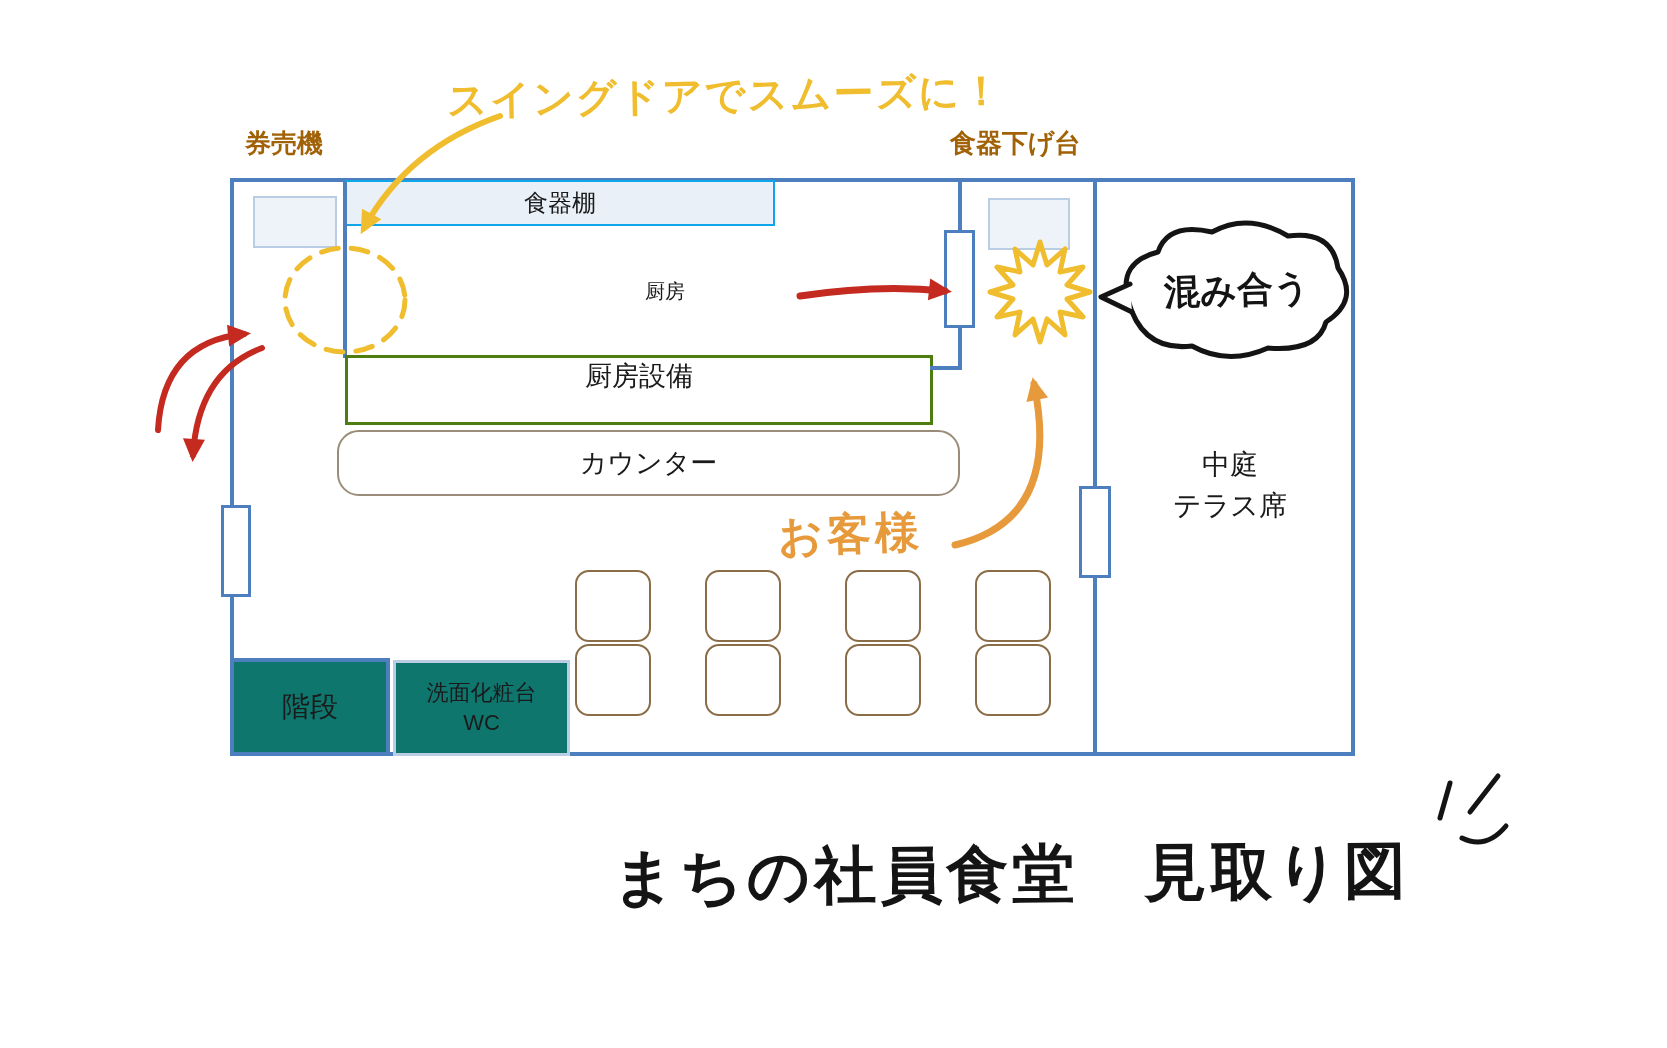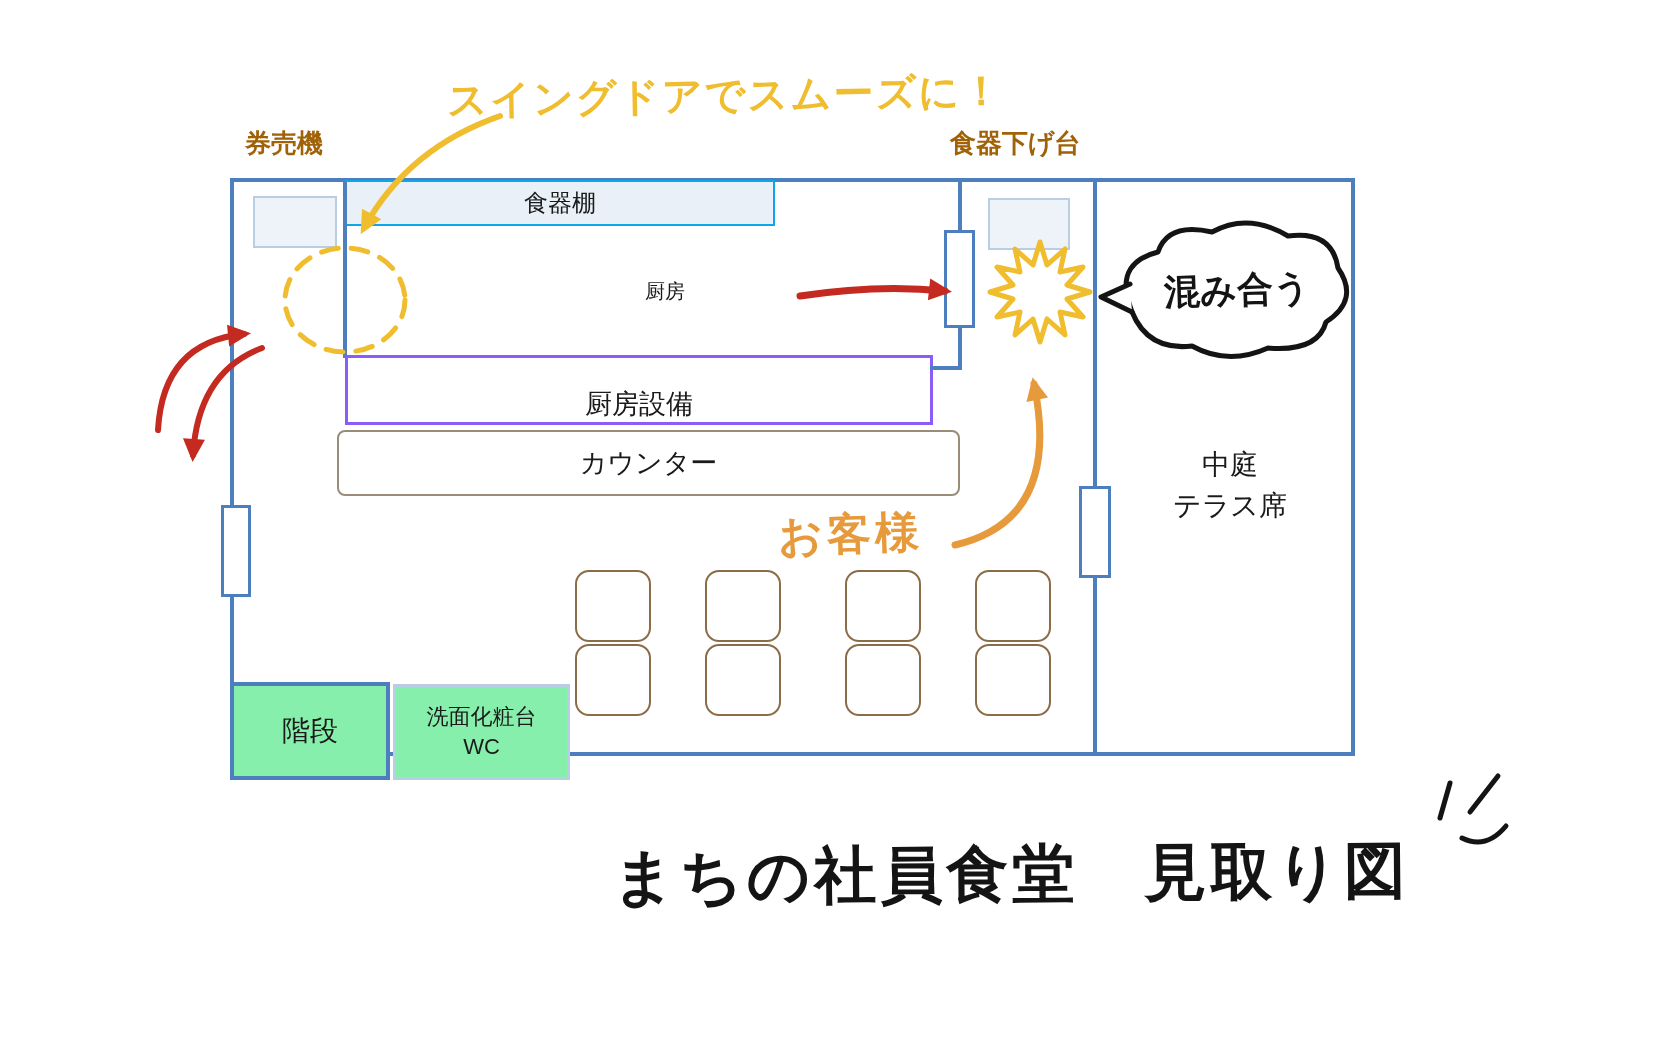--- a/index.html
+++ b/index.html
@@ -5,23 +5,23 @@
   * { margin:0; padding:0; box-sizing:border-box; }
   html,body { width:1667px; height:1048px; background:#ffffff;
     font-family:"Liberation Sans","DejaVu Sans",sans-serif; }
   body { position:relative; overflow:hidden; }
   .abs { position:absolute; }
   .wall-box { border:4px solid #4d7ebd; background:transparent; }
   .wall-seg { background:#4d7ebd; }
   .door { background:#ffffff; border:3px solid #4d7ebd; }
   .light-box { background:#eef3f9; border:2px solid #b9cde4; }
   .shelf { background:#e9f0f8; border:2px solid #0ea5e9; display:flex; align-items:center; justify-content:center; }
-  .equip { background:#ffffff; border:3px solid #8b5cf6; display:flex; align-items:flex-end; justify-content:center; }
-  .counter { background:#ffffff; border:2px solid #9a8c79; border-radius:8px; display:flex; align-items:center; justify-content:center; }
-  .room { background:#86efac; display:flex; align-items:center; justify-content:center; flex-direction:column;margin-top:24px; }
+  .equip { background:#ffffff; border:3px solid #4d7c0f; display:flex; align-items:flex-start; justify-content:center; }
+  .counter { background:#ffffff; border:2px solid #9a8c79; border-radius:22px; display:flex; align-items:center; justify-content:center; }
+  .room { background:#0f766e; display:flex; align-items:center; justify-content:center; flex-direction:column; }
   .table-seat { background:#ffffff; border:2px solid #8a6d47; border-radius:14px; }
   .lbl { color:#a16207; }
   .lbl-md { font-size:26px; font-weight:600; }
   .lbl-room { font-size:27px; font-weight:500; color:#1a1a1a; }
   .lbl-sm { font-size:22px; font-weight:500; color:#1a1a1a; text-align:center; line-height:1.35; }
   .hand-yellow { color:#f0bd2e; font-weight:bold; }
   .hand-orange { color:#e79a3c; font-weight:bold; }
   .hand-ink { color:#141414; font-weight:bold; }
   .center { display:flex; align-items:center; justify-content:center; text-align:center; }
 </style>

